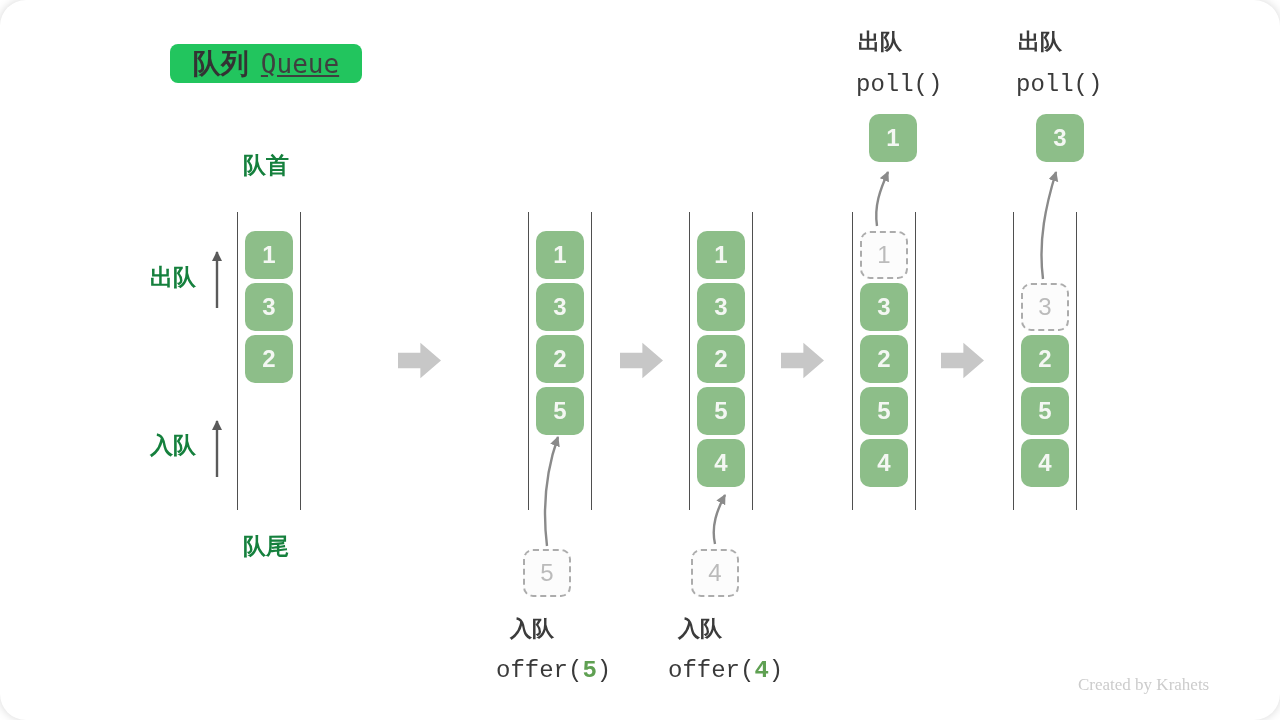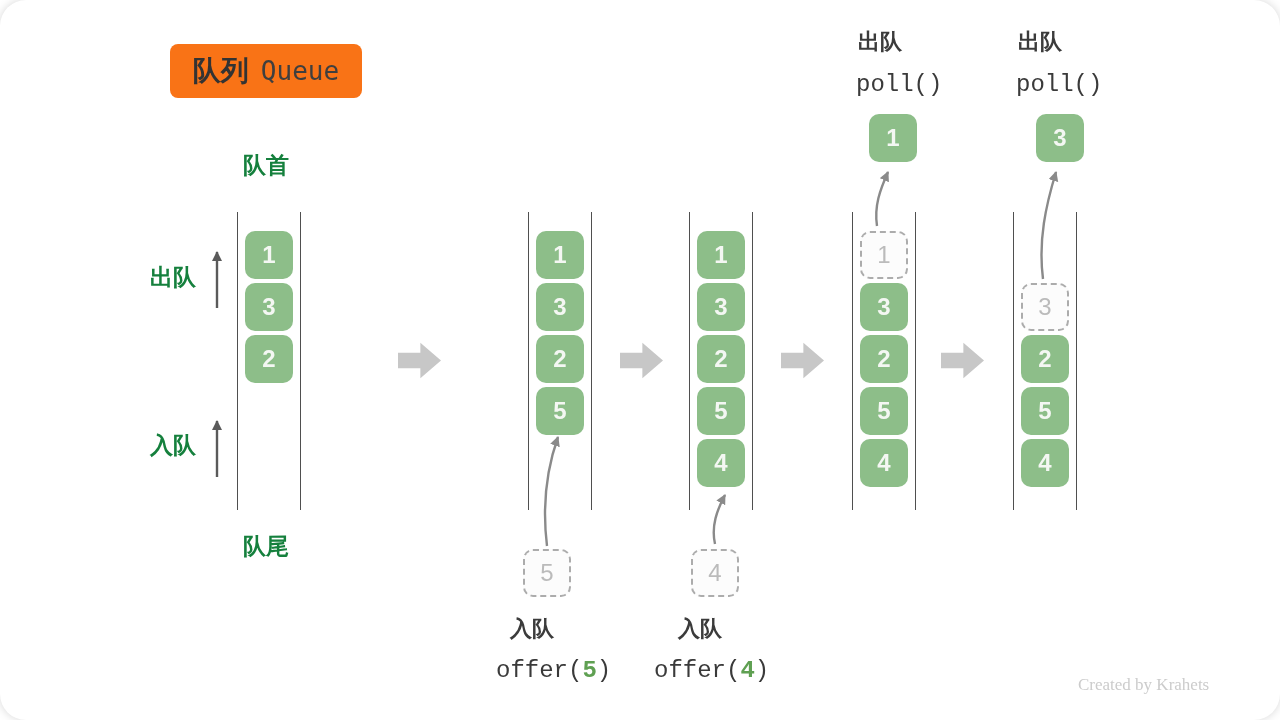--- a/index.html
+++ b/index.html
@@ -6,25 +6,25 @@
   #canvas{
     position:relative;width:1280px;height:720px;background:#ffffff;
     border-radius:26px;box-shadow:0 0 10px rgba(0,0,0,0.16);
     overflow:hidden;
     font-family:"Liberation Sans","DejaVu Sans",sans-serif;color:#3b3b3b;
   }
   .abs{position:absolute;}
 
   
   .title-box{
-    position:absolute;left:170px;top:44px;width:192px;height:54px;
-    background:#f97316;border-radius:8px;display:flex;align-items:center;justify-content:center;gap:12px;
+    position:absolute;left:170px;top:44px;width:192px;height:39px;
+    background:#22c55e;border-radius:8px;display:flex;align-items:center;justify-content:center;gap:12px;
   }
   .title-zh{font-size:28px;font-weight:700;color:#333333;}
-  .title-en{font-size:26px;color:#3f3f3f;font-family:"DejaVu Sans Mono","Liberation Mono",monospace;}
+  .title-en{font-size:26px;color:#3f3f3f;font-family:"DejaVu Sans Mono","Liberation Mono",monospace;text-decoration:underline;}
 
   
   .zh-label{font-size:23px;font-weight:700;color:#15803d;line-height:1.1;}
   .op-zh{font-size:22px;font-weight:600;color:#3b3b3b;line-height:1.1;}
   .code{font-size:24px;color:#3a3a3a;font-family:Liberation Mono, monospace;margin-top:8px;}
   .code .num{color:#5fa052;font-weight:700;}
 
   
   .queue{
     position:absolute;top:212px;height:298px;width:62px;
@@ -113,21 +113,21 @@
   <div class="float-box dashed" style="left:691px;top:549px;">4</div>
 
   <div class="float-box green" style="left:869px;top:114px;">1</div>
   <div class="float-box green" style="left:1036px;top:114px;">3</div>
 
   <div class="abs op-zh" style="left:510px;top:617px;">入队</div>
   <div class="abs code" style="left:496px;top:649px;">
     <span>offer(</span><span class="num">5</span><span>)</span>
   </div>
   <div class="abs op-zh" style="left:678px;top:617px;">入队</div>
-  <div class="abs code" style="left:654px;top:649px;">
+  <div class="abs code" style="left:668px;top:649px;">
     <span>offer(</span><span class="num">4</span><span>)</span>
   </div>
 
   <div class="abs op-zh" style="left:858px;top:30px;">出队</div>
   <div class="abs code" style="left:856px;top:63px;">poll()</div>
   <div class="abs op-zh" style="left:1018px;top:30px;">出队</div>
   <div class="abs code" style="left:1016px;top:63px;">poll()</div>
 
   <svg id="overlay" width="1280" height="720">
     <defs>

